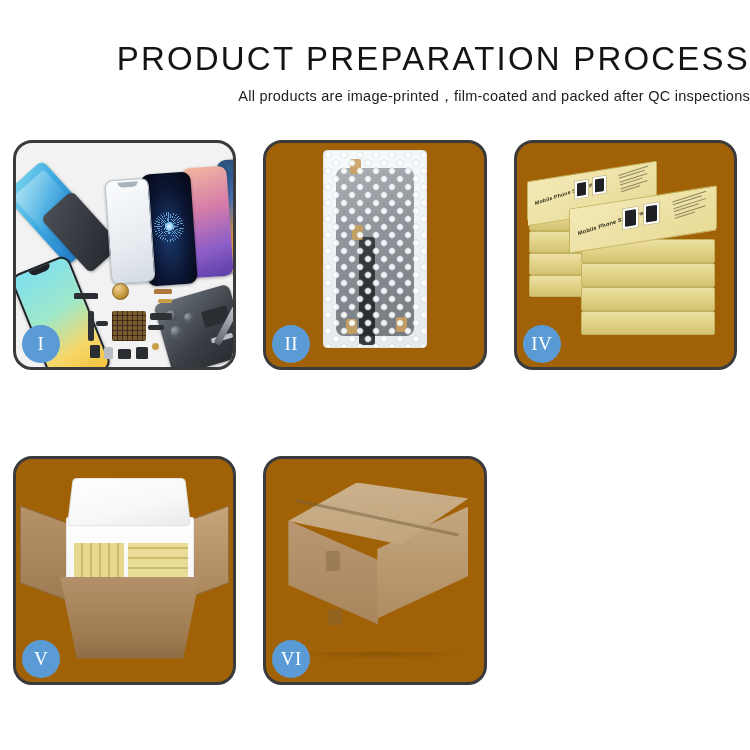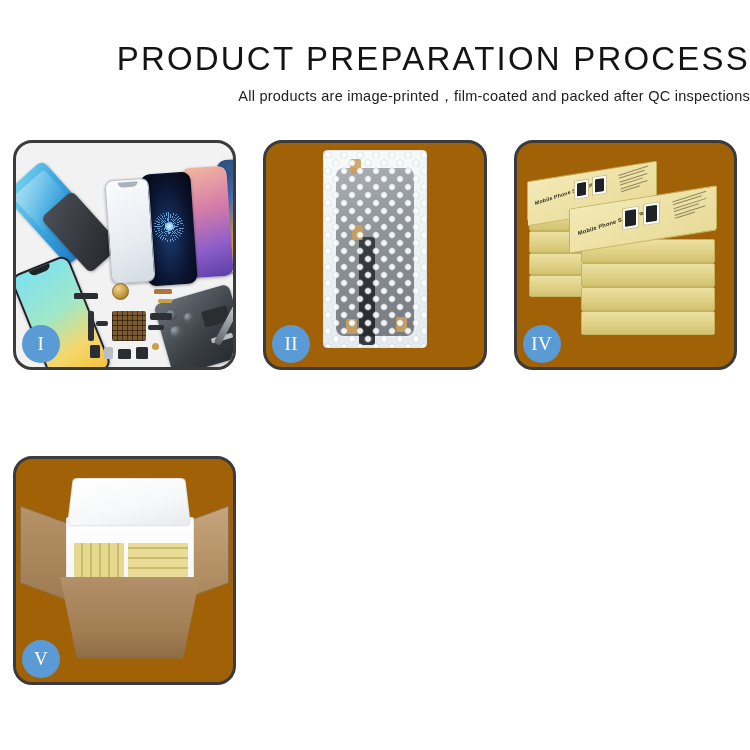--- a/index.html
+++ b/index.html
@@ -655,15 +655,27 @@
         <div class="c5-boxes">
           <div class="c5-vert"></div>
           <div class="c5-horz"></div>
         </div>
         <div class="c5-body"></div>
         <div class="c5-lid"></div>
       </div>
       <div class="badge">V</div>
     </div>
 
+    <div class="panel">
+      <div class="scene">
+        <div class="c6-left"></div>
+        <div class="c6-right"></div>
+        <div class="c6-top"></div>
+        <div class="c6-seam"></div>
+        <div class="c6-tape" style="left:60px;top:92px;width:14px;height:20px;transform:rotate(-2deg);"></div>
+        <div class="c6-tape" style="left:62px;top:150px;width:14px;height:16px;transform:rotate(-2deg);"></div>
+        <div class="c6-shadow"></div>
+      </div>
+      <div class="badge">VI</div>
+    </div>
 
   </div>
 </div>
 
 </body></html>

